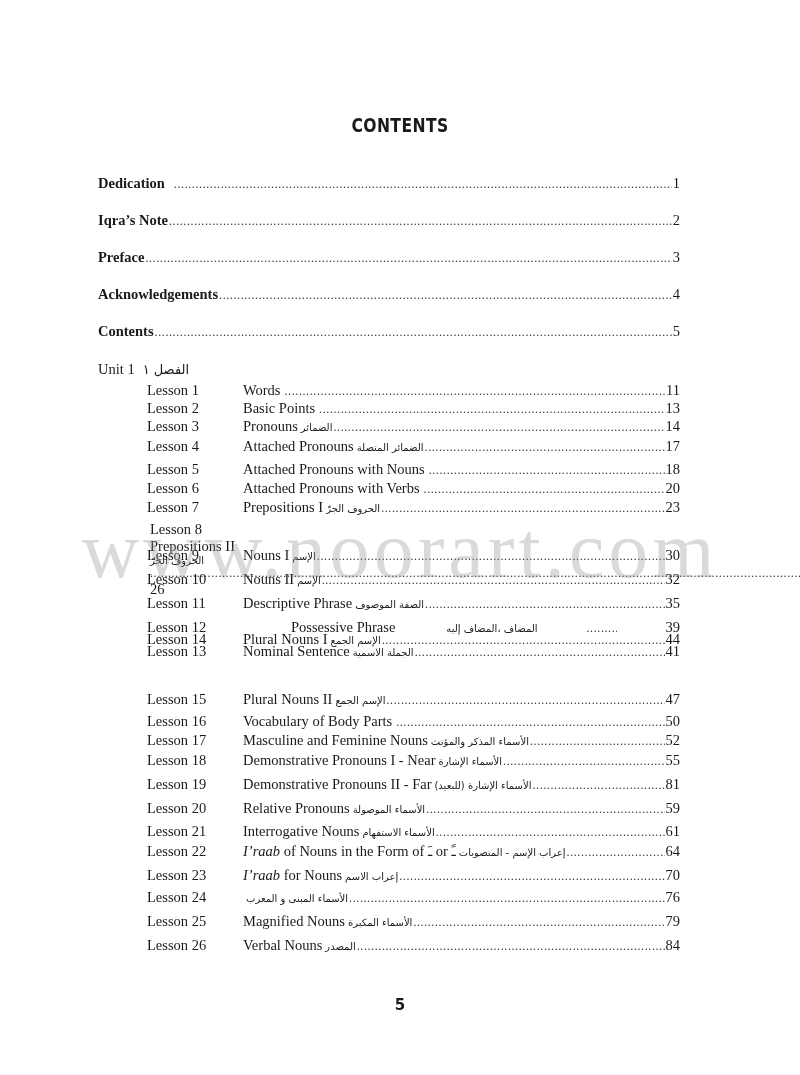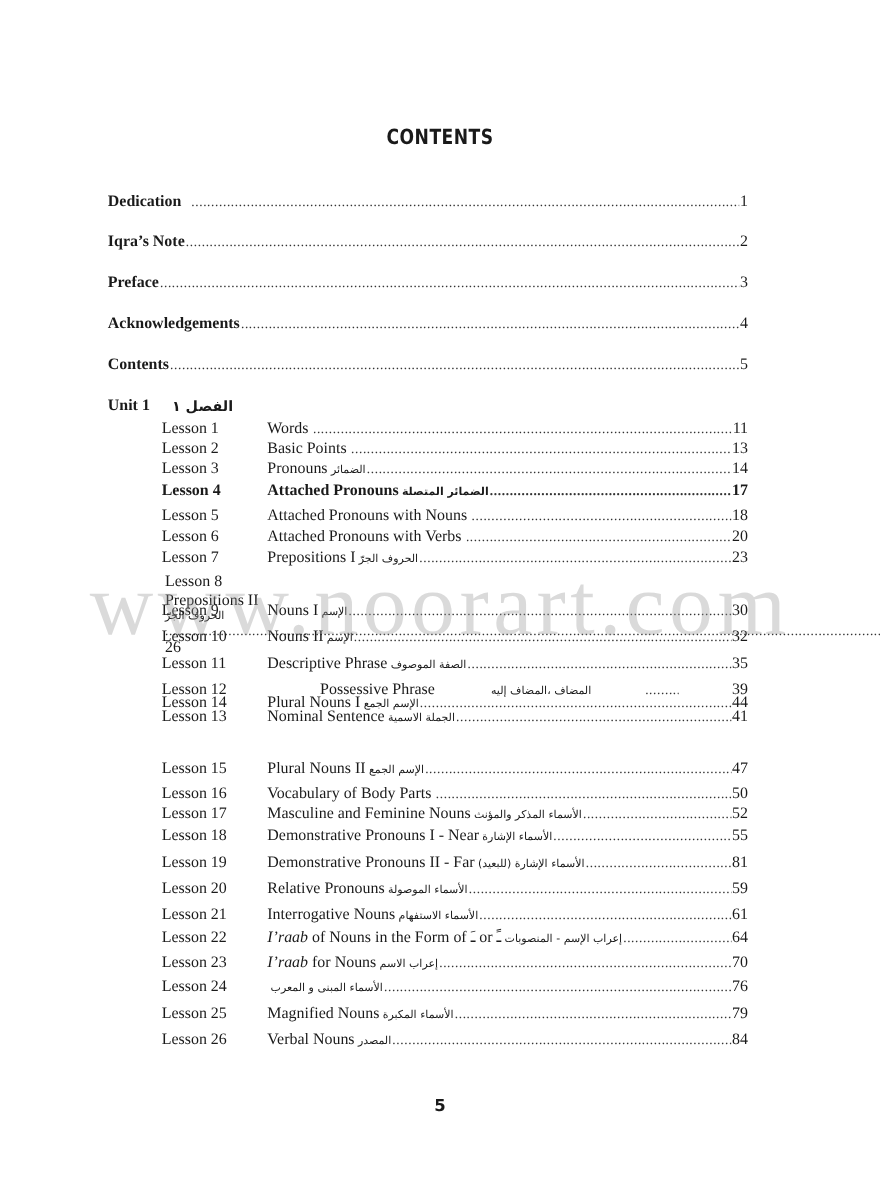--- a/index.html
+++ b/index.html
@@ -18,22 +18,22 @@
     }
     .front-row .label { font-weight: bold; white-space: nowrap; }
     .front-row .gap { width: 8px; }
     .leader {
       flex: 1; overflow: hidden; white-space: nowrap; color: #333; letter-spacing: 0.6px;
       font-size: 12px; margin: 0 1px;
     }
     .leader::after { content: "........................................................................................................................................................................................................................................................"; }
     .front-row .page { white-space: nowrap; }
     .unit {
-      position: absolute; left: 98px; top: 361px; font-weight: bold; font-size: 14.5px;
-      display: flex; align-items: flex-end; gap: 20px;
+      position: absolute; left: 98px; top: 361px; font-weight: normal; font-size: 14.5px;
+      display: flex; align-items: center; gap: 8px;
     }
     .unit .ar { font-family: "DejaVu Sans", sans-serif; font-size: 13px; direction: rtl; }
     .lesson {
       position: absolute; left: 147px; width: 533px; display: flex; align-items: baseline;
       font-size: 14.5px;
     }
     .lesson .num { width: 96px; white-space: nowrap; }
     .lesson .topic { white-space: nowrap; }
     .lesson .topic i { font-style: italic; }
     .lesson .ar {
@@ -103,21 +103,21 @@
       <span class="leader"></span>
       <span class="page">13</span>
     </div>
     <div class="lesson" style="top: 418px;">
       <span class="num">Lesson 3</span>
       <span class="topic"><i></i><span>Pronouns</span></span>
       <span class="ar">الضمائر</span>
       <span class="leader"></span>
       <span class="page">14</span>
     </div>
-    <div class="lesson" style="top: 438px; font-weight: bold;">
+    <div class="lesson" style="top: 438px;">
       <span class="num">Lesson 4</span>
       <span class="topic"><i></i><span>Attached Pronouns</span></span>
       <span class="ar">الضمائر المتصلة</span>
       <span class="leader"></span>
       <span class="page">17</span>
     </div>
     <div class="lesson" style="top: 461px;">
       <span class="num">Lesson 5</span>
       <span class="topic"><i></i><span>Attached Pronouns with Nouns</span></span>
       <span class="ar"></span>

